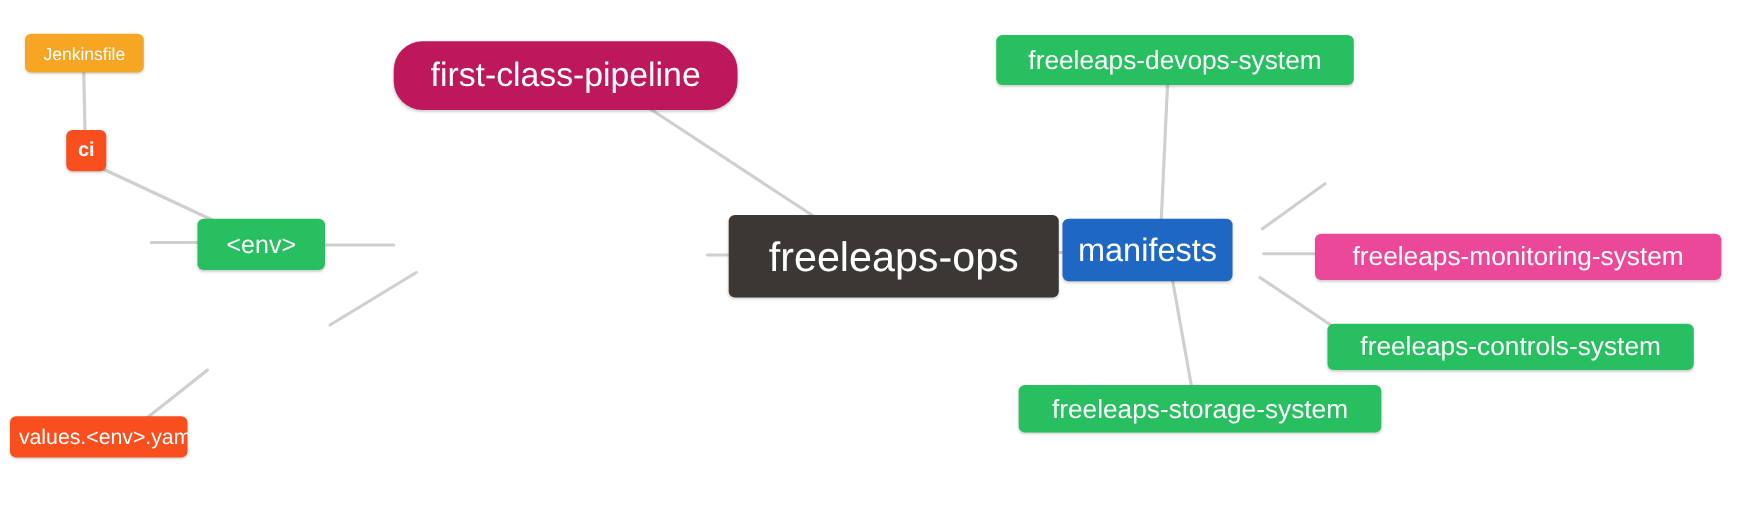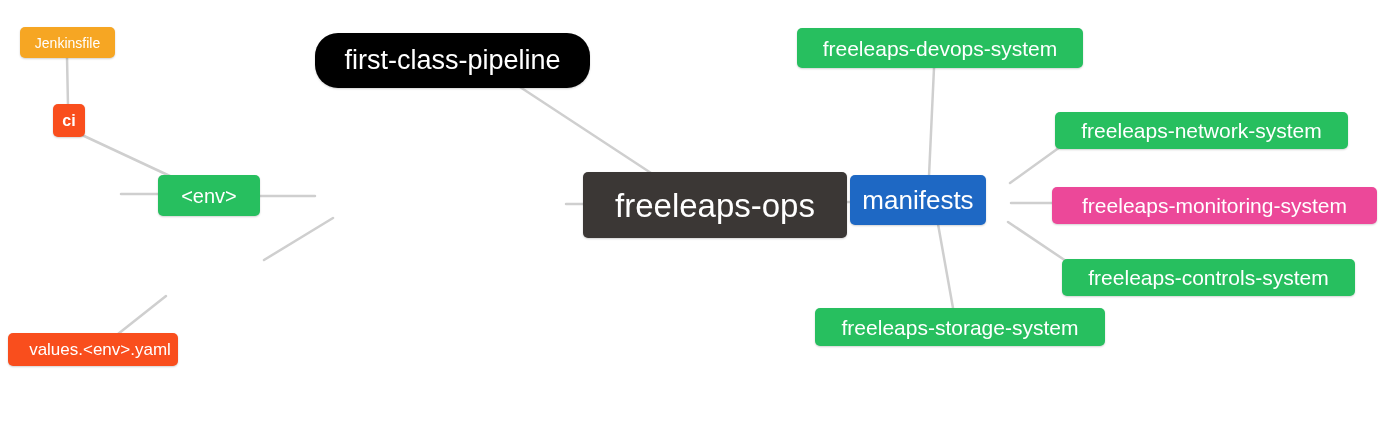--- a/index.html
+++ b/index.html
@@ -40,21 +40,21 @@
     cursor: default;
     line-height: 1;
     padding: 0 6px;
   }
   
   .n-jenkinsfile   { left: 20px;   top: 27px;  width: 95px;  height: 31px; font-size: 14px; }
   .n-ci            { left: 53px;   top: 104px; width: 32px;  height: 33px; font-size: 16px; font-weight: 700; }
   .n-argo-app      { left: 31px;   top: 176px; width: 90px;  height: 35px; font-size: 17px; }
   .n-env           { left: 158px;  top: 175px; width: 102px;  height: 41px; font-size: 20px; }
   .n-helm-pkg      { left: 147px;  top: 258px; width: 118px; height: 38px; font-size: 21px; }
-  .n-values        { left: 8px;    top: 333px; width: 170px; height: 33px; font-size: 17px; padding-left: 20px; }
+  .n-values        { left: 8px;    top: 333px; width: 142px; height: 33px; font-size: 17px; padding-left: 20px; }
   .n-pipeline      { left: 315px;  top: 33px;  width: 275px; height: 55px; font-size: 27px; }
   .n-service       { left: 315px;  top: 171px; width: 252px; height: 49px; font-size: 26px; }
   .n-root          { left: 583px;  top: 172px; width: 264px; height: 66px; font-size: 33px; }
   .n-manifests     { left: 850px;  top: 175px; width: 136px; height: 50px; font-size: 26px; }
   .n-devops        { left: 797px;  top: 28px;  width: 286px; height: 40px; font-size: 21px; }
   .n-network       { left: 1055px; top: 112px; width: 293px; height: 37px; font-size: 21px; }
   .n-monitoring    { left: 1052px; top: 187px; width: 325px; height: 37px; font-size: 21px; }
   .n-controls      { left: 1062px; top: 259px; width: 293px; height: 37px; font-size: 21px; }
   .n-storage       { left: 815px;  top: 308px; width: 290px; height: 38px; font-size: 21px; }
 </style>
@@ -77,22 +77,21 @@
     <line x1="1010" y1="183" x2="1060" y2="147" stroke="#cfcfcf"></line>
     <line x1="1011" y1="203" x2="1053" y2="203" stroke="#cfcfcf"></line>
     <line x1="1008" y1="222" x2="1066" y2="261" stroke="#cfcfcf"></line>
     <line x1="938" y1="224" x2="953" y2="308" stroke="#cfcfcf"></line>
   </svg>
 
   <div class="node n-jenkinsfile" style="background-color: rgb(246, 166, 35);">Jenkinsfile</div>
   <div class="node n-ci" style="background-color: rgb(249, 78, 29);">ci</div>
   <div class="node n-env" style="background-color: rgb(39, 191, 95);">&lt;env&gt;</div>
   <div class="node n-values" style="background-color: rgb(249, 78, 29);">values.&lt;env&gt;.yaml</div>
-  <div class="node n-pipeline" style="background-color: #000000; border-radius: 23px;">first-class-pipeline</div>
+  <div class="node n-pipeline" style="background-color: #be185d; border-radius: 23px;">first-class-pipeline</div>
   <div class="node n-root" style="background-color: rgb(59, 55, 53);">freeleaps-ops</div>
   <div class="node n-manifests" style="background-color: rgb(30, 104, 196);">manifests</div>
   <div class="node n-devops" style="background-color: rgb(39, 191, 95);">freeleaps-devops-system</div>
-  <div class="node n-network" style="background-color: rgb(39, 191, 95);">freeleaps-network-system</div>
   <div class="node n-monitoring" style="background-color: #ec4899;">freeleaps-monitoring-system</div>
   <div class="node n-controls" style="background-color: rgb(39, 191, 95);">freeleaps-controls-system</div>
   <div class="node n-storage" style="background-color: rgb(39, 191, 95);">freeleaps-storage-system</div>
 
 </div>
 
 </body></html>

